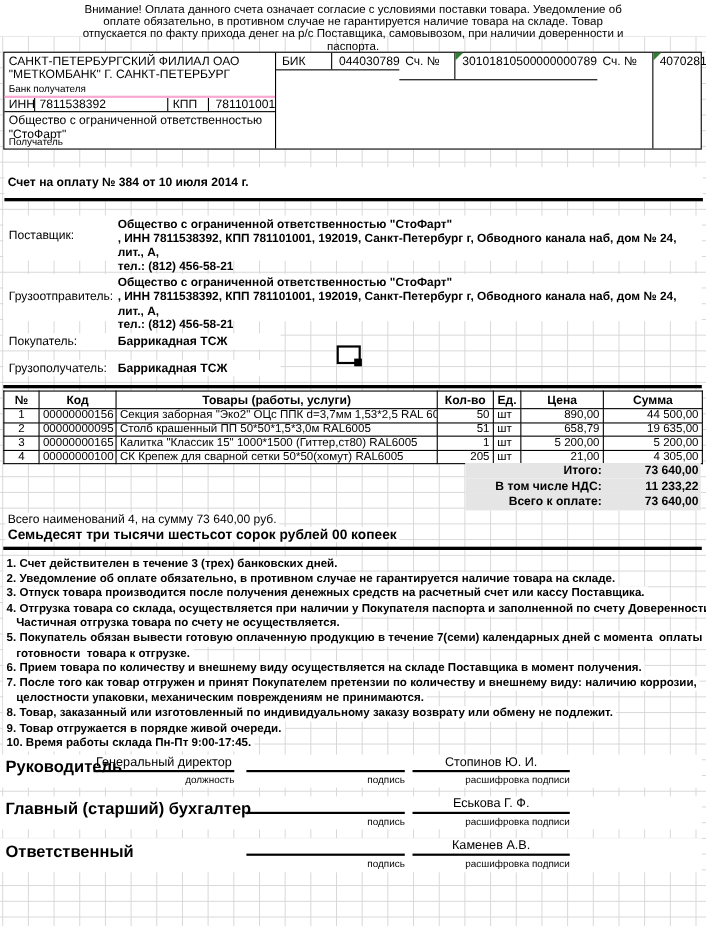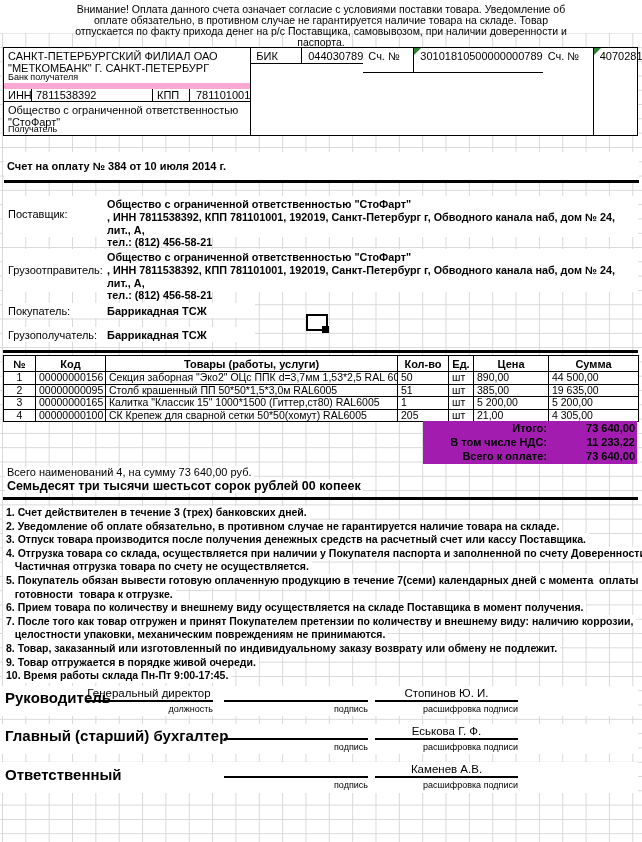--- a/index.html
+++ b/index.html
@@ -9,21 +9,21 @@
     background-image:linear-gradient(to right,#d8d8d8 1px,transparent 1px),
                      linear-gradient(to bottom,#d8d8d8 1px,transparent 1px);
     background-size:23.35px 14.3px;background-position:2px 4px;}
   .abs{position:absolute;background:#fff}
 
   .warning{left:0;top:0;width:642px;height:33px;padding:4px 66px 0;
     font-size:10.5px;line-height:10.9px;text-align:center}
 
   .bank{left:3px;top:47px;width:635px;height:89px;border:1px solid #000;display:flex;background:#fff}
   .bt-left{width:310px;border-right:1px solid #000;display:flex;flex-direction:column}
-  .bank-cell{height:41px;border-bottom:6px solid #f9a8d4;padding:3px 4px 0;position:relative}
+  .bank-cell{height:41px;border-bottom:2px solid #f9a8d4;padding:3px 4px 0;position:relative}
   .bank-name{font-size:11px;line-height:11.5px}
   .cell-caption{font-size:9px;position:absolute;left:4px;bottom:1px}
   .inn-row{height:13px;border-bottom:1px solid #000;display:flex;font-size:11px;line-height:12px}
   .inn-label{width:28px;border-right:1px solid #000;padding-left:4px}
   .inn-value{width:121px;border-right:1px solid #000;padding-left:4px}
   .kpp-label{width:37px;border-right:1px solid #000;padding-left:4px}
   .kpp-value{flex:1;padding-left:6px}
   .recipient-cell{flex:1;position:relative;padding:2px 4px}
   .recipient-name{font-size:11px}
   .bt-right{flex:1;display:flex;flex-direction:row}
@@ -57,24 +57,24 @@
   .obj-handle{position:absolute;right:-3px;bottom:-4px;width:7px;height:7px;background:#000}
 
   .hr{height:3px;background:#000;left:3px;width:635px}
   .hr1{top:350px}.hr2{top:497px}
 
   .items{left:3px;top:355px;width:635px}
   .items table{border-collapse:collapse;table-layout:fixed;width:635px;background:#fff}
   .items th,.items td{border:1px solid #000;overflow:hidden;white-space:nowrap;padding:0 3px}
   .items th{font-size:11px;height:16px;font-weight:bold;text-align:center}
   .items td{font-size:10.5px;height:12px;line-height:11.5px}
-  .c-num{text-align:center}.c-right{text-align:left}.c-unit{padding-left:2px}
+  .c-num{text-align:center}.c-right{text-align:right}.c-unit{padding-left:2px}
 
   .totals{left:423px;top:421px;width:214px}
-  .t-row{display:flex;height:14.2px;font-weight:bold;font-size:11px;line-height:14px;background:#a21caf}
+  .t-row{display:flex;height:14.2px;font-weight:bold;font-size:11px;line-height:14px;background:#e5e5e5}
   .t-label{width:124px;text-align:right}
   .t-value{flex:1;text-align:right;padding-right:2px}
 
   .sum1{left:5px;top:466px;font-size:11px;padding:0 2px;white-space:pre}
   .sum2{left:5px;top:479px;font-size:12.5px;font-weight:bold;padding:0 2px;white-space:pre}
 
   .conds{left:3px;top:506px;width:635px;background:transparent}
   .cond{font-size:10.5px;font-weight:bold;line-height:13.6px;white-space:pre;
     background:#fff;width:fit-content;padding:0 3px}
 
@@ -196,21 +196,21 @@
         <td class="c-unit">шт</td>
         <td class="c-right">890,00</td>
         <td class="c-right">44 500,00</td>
       </tr>
       <tr>
         <td class="c-num">2</td>
         <td>00000000095</td>
         <td>Столб крашенный ПП 50*50*1,5*3,0м  RAL6005</td>
         <td class="c-right">51</td>
         <td class="c-unit">шт</td>
-        <td class="c-right">385,00</td>
+        <td class="c-right">658,79</td>
         <td class="c-right">19 635,00</td>
       </tr>
       <tr>
         <td class="c-num">3</td>
         <td>00000000165</td>
         <td>Калитка "Классик 15" 1000*1500 (Гиттер,ст80) RAL6005</td>
         <td class="c-right">1</td>
         <td class="c-unit">шт</td>
         <td class="c-right">5 200,00</td>
         <td class="c-right">5 200,00</td>

